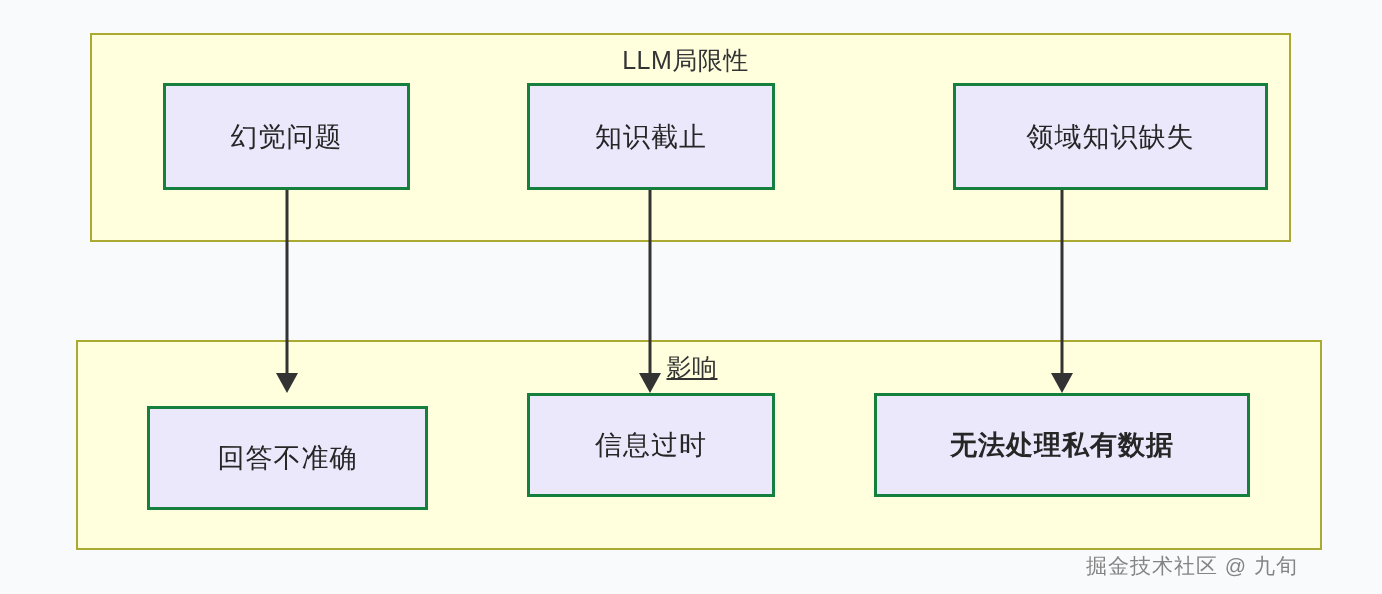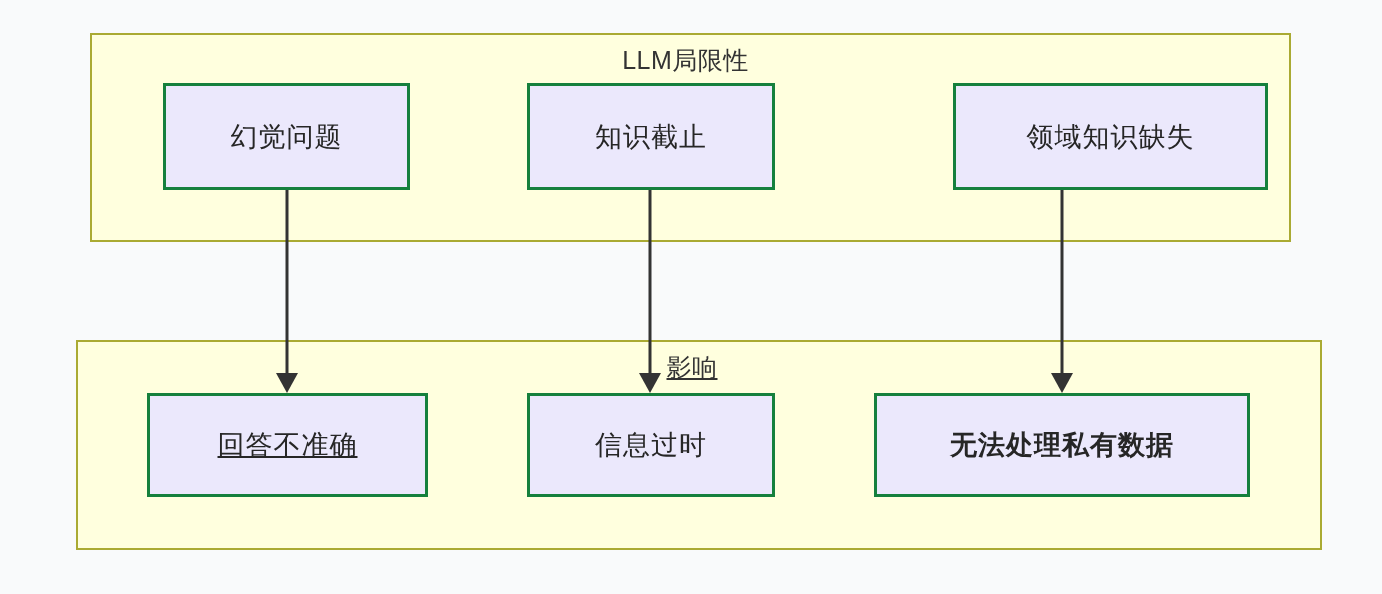--- a/index.html
+++ b/index.html
@@ -63,21 +63,21 @@
     align-items: center;
     justify-content: center;
     font-size: 27px;
     color: #262626;
     letter-spacing: 1px;
     white-space: nowrap;
   }
   #node-hallucination { left: 163px; top: 83px;  width: 247px; height: 107px; }
   #node-cutoff        { left: 527px; top: 83px;  width: 248px; height: 107px; }
   #node-domain        { left: 905px; top: 83px;  width: 315px; height: 107px; margin-left: 48px; }
-  #node-inaccurate    { left: 147px; top: 393px; width: 281px; height: 104px; text-decoration: underline; }
+  #node-inaccurate    { left: 147px; top: 406px; width: 281px; height: 104px; }
   #node-outdated      { left: 527px; top: 393px; width: 248px; height: 104px; font-family: Liberation Mono, monospace; }
   #node-private       { left: 874px; top: 393px; width: 376px; height: 104px; font-weight: bold; }
 
   #edges {
     position: absolute;
     left: 0;
     top: 0;
     width: 1382px;
     height: 594px;
     pointer-events: none;
@@ -142,14 +142,15 @@
   <div class="node" id="node-inaccurate">
     <span>回答不准确</span>
   </div>
   <div class="node" id="node-outdated">
     <span>信息过时</span>
   </div>
   <div class="node" id="node-private">
     <span>无法处理私有数据</span>
   </div>
 
+  <div id="watermark">掘金技术社区 @ 九旬</div>
 
 </div>
 
 </body></html>

